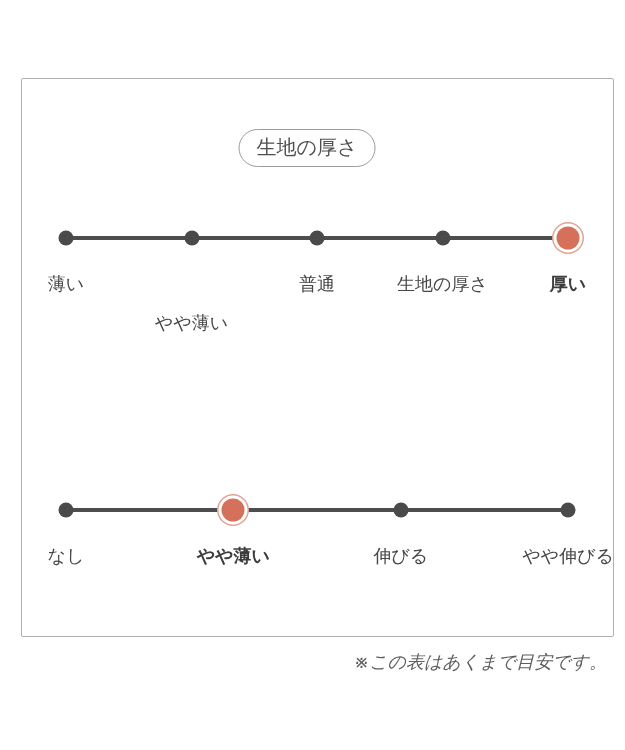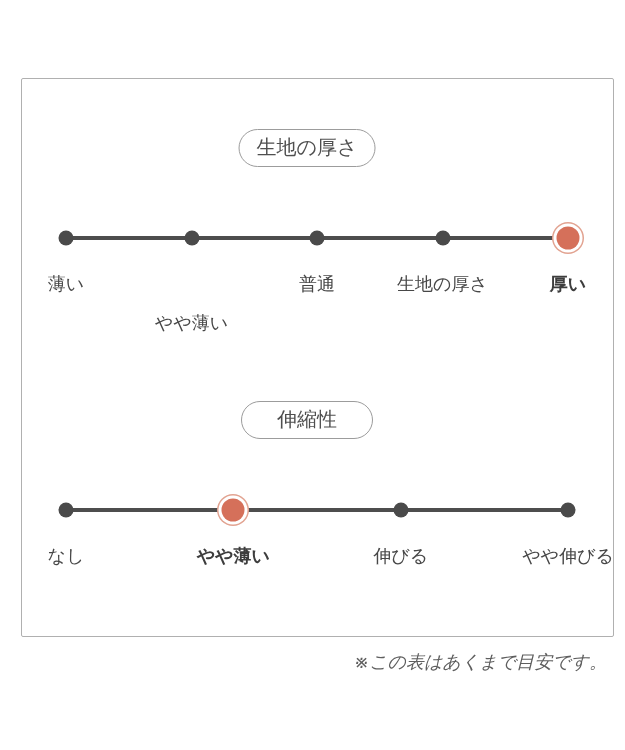--- a/index.html
+++ b/index.html
@@ -107,23 +107,20 @@
       <div class="labels">
           <div class="lbl" style="left: 0%;">薄い</div>
           <div class="lbl" style="left: 25%; margin-top: 39px;">やや薄い</div>
           <div class="lbl" style="left: 50%;">普通</div>
           <div class="lbl" style="left: 75%;">生地の厚さ</div>
           <div class="lbl active" style="left: 100%;">厚い</div>
         </div>
     </section>
 
     <section class="scale s2">
-      <div class="pill">
-        <span>伸縮性</span>
-      </div>
       <div class="track-area">
         <div class="track-line"></div>
       <div class="dot" style="left: 0%;"></div>
           <div class="dot active" style="left: 33.3333%;"></div>
           <div class="dot" style="left: 66.6667%;"></div>
           <div class="dot" style="left: 100%;"></div>
         </div>
       <div class="labels">
           <div class="lbl" style="left: 0%;">なし</div>
           <div class="lbl active" style="left: 33.3333%;">やや薄い</div>

